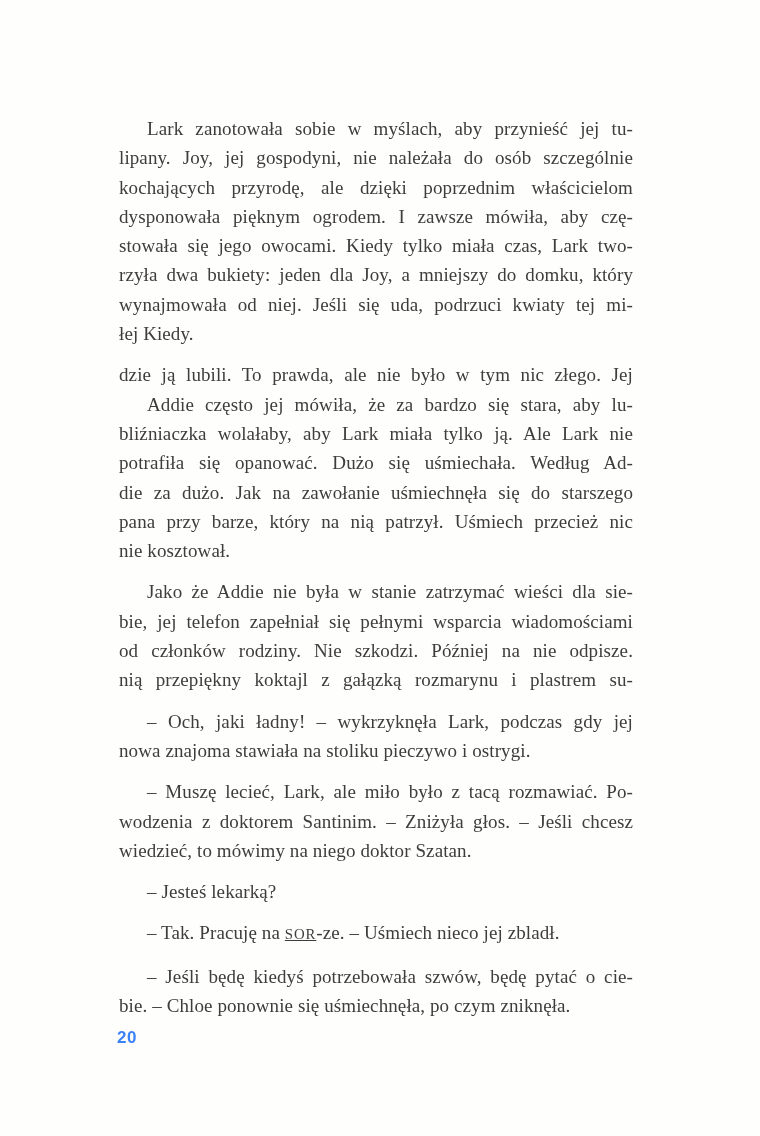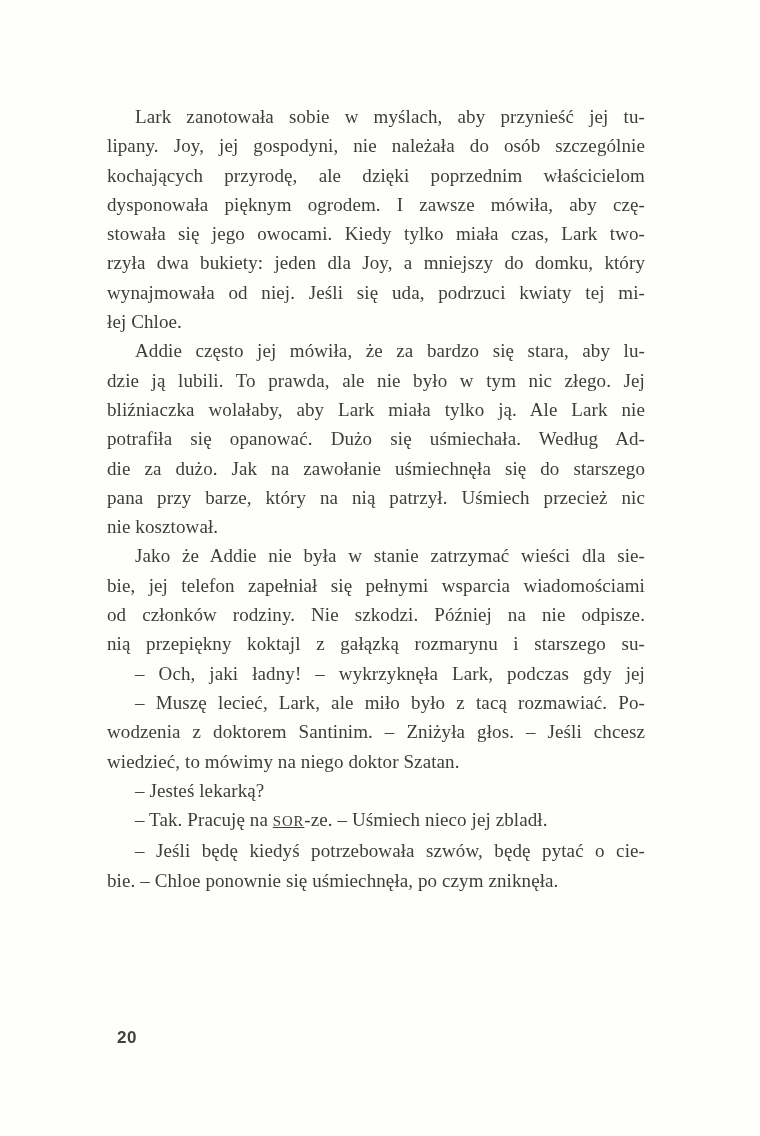--- a/index.html
+++ b/index.html
@@ -18,21 +18,21 @@
     left: 107px;
     top: 102px;
     width: 538px;
     font-family: "Liberation Serif", "DejaVu Serif", serif;
     font-size: 19px;
     line-height: 29.3px;
     color: #3e3d3b;
     letter-spacing: 0.1px;
   }
   .para {
-    margin: 0;
+    margin: 12px;
     padding: 0;
   }
   .line {
     display: block;
     text-align: justify;
     text-align-last: justify;
   }
   .line.last {
     text-align-last: left;
   }
@@ -45,54 +45,55 @@
     text-decoration: underline;
   }
   .page-number {
     position: absolute;
     left: 117px;
     top: 1028px;
     font-family: "Liberation Sans", "DejaVu Sans", sans-serif;
     font-weight: bold;
     font-size: 17px;
     letter-spacing: 0.5px;
-    color: #404040;
+    color: #3b82f6;
   }
 </style>
 </head>
 <body>
 
 <div class="page-text">
     <p class="para">
       <span class="line first">Lark zanotowała sobie w myślach, aby przynieść jej tu-</span>
       <span class="line">lipany. Joy, jej gospodyni, nie należała do osób szczególnie</span>
       <span class="line">kochających przyrodę, ale dzięki poprzednim właścicielom</span>
       <span class="line">dysponowała pięknym ogrodem. I zawsze mówiła, aby czę-</span>
       <span class="line">stowała się jego owocami. Kiedy tylko miała czas, Lark two-</span>
       <span class="line">rzyła dwa bukiety: jeden dla Joy, a mniejszy do domku, który</span>
       <span class="line">wynajmowała od niej. Jeśli się uda, podrzuci kwiaty tej mi-</span>
-      <span class="line last">łej Chloe.</span>
+      <span class="line last">łej Kiedy.</span>
     </p>
     <p class="para">
+      <span class="line">dzie ją lubili. To prawda, ale nie było w tym nic złego. Jej</span>
       <span class="line first">Addie często jej mówiła, że za bardzo się stara, aby lu-</span>
-      <span class="line">dzie ją lubili. To prawda, ale nie było w tym nic złego. Jej</span>
       <span class="line">bliźniaczka wolałaby, aby Lark miała tylko ją. Ale Lark nie</span>
       <span class="line">potrafiła się opanować. Dużo się uśmiechała. Według Ad-</span>
       <span class="line">die za dużo. Jak na zawołanie uśmiechnęła się do starszego</span>
       <span class="line">pana przy barze, który na nią patrzył. Uśmiech przecież nic</span>
       <span class="line last">nie kosztował.</span>
     </p>
     <p class="para">
       <span class="line first">Jako że Addie nie była w stanie zatrzymać wieści dla sie-</span>
       <span class="line">bie, jej telefon zapełniał się pełnymi wsparcia wiadomościami</span>
       <span class="line">od członków rodziny. Nie szkodzi. Później na nie odpisze.</span>
-      <span class="line">nią przepiękny koktajl z gałązką rozmarynu i starszego su-</span>
+      <span class="line">nią przepiękny koktajl z gałązką rozmarynu i plastrem su-</span>
     </p>
     <p class="para">
       <span class="line first">– Och, jaki ładny! – wykrzyknęła Lark, podczas gdy jej</span>
+      <span class="line last">nowa znajoma stawiała na stoliku pieczywo i ostrygi.</span>
     </p>
     <p class="para">
       <span class="line first">– Muszę lecieć, Lark, ale miło było z tacą rozmawiać. Po-</span>
       <span class="line">wodzenia z doktorem Santinim. – Zniżyła głos. – Jeśli chcesz</span>
       <span class="line last">wiedzieć, to mówimy na niego doktor Szatan.</span>
     </p>
     <p class="para">
       <span class="line last first">– Jesteś lekarką?</span>
     </p>
     <p class="para">

